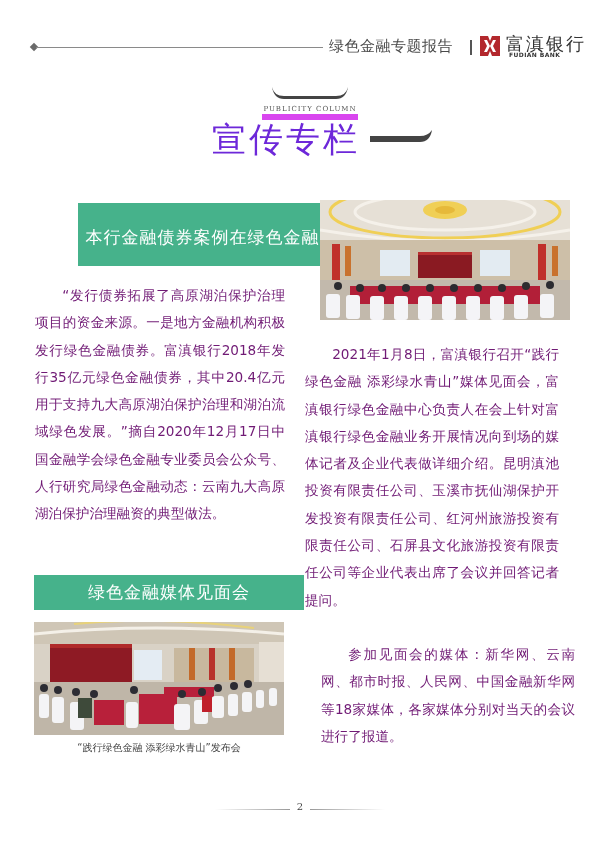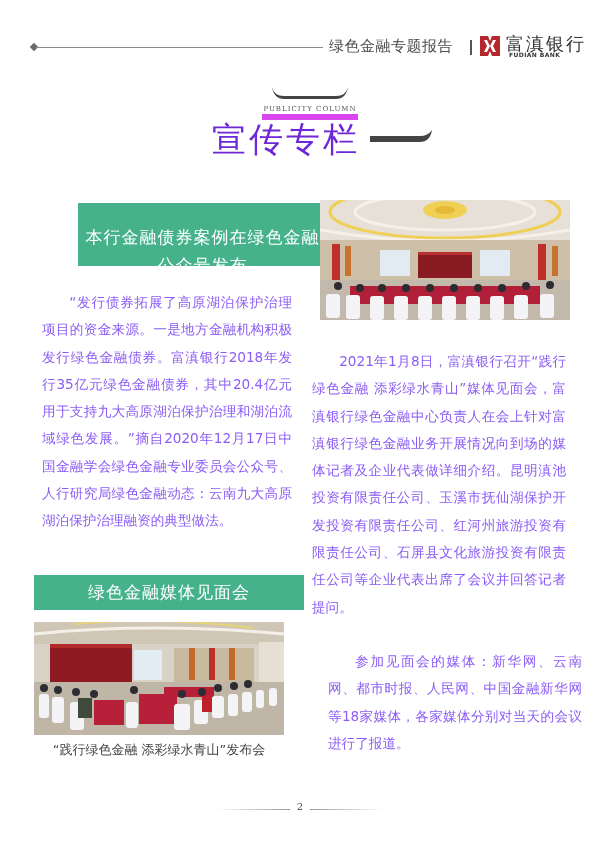--- a/index.html
+++ b/index.html
@@ -53,33 +53,33 @@
     position: absolute; left: 370px; top: 130px; width: 62px; height: 14px;
   }
   
   .green-box {
     position: absolute; background: #46b28b; color: #fff; text-align: center;
     font-size: 17px; line-height: 28px; letter-spacing: 1px;
   }
   .gb1 { left: 34px; top: 203px; width: 249px; height: 63px; padding-top: 20px; box-sizing: border-box; margin-left: 44px; }
   .gb2 { left: 34px; top: 575px; width: 270px; height: 35px; line-height: 35px; }
   .para {
-    position: absolute; font-size: 13.6px; line-height: 27.3px; color: #8b5cf6;
-    text-align: justify; margin: 8px;
+    position: absolute; font-size: 13.6px; line-height: 27.3px; color: #701a75;
+    text-align: justify; margin: 1px;
   }
   .p-left { left: 34px; top: 281px; width: 250px; }
   .indent { text-indent: 2em; }
   .photo {
     position: absolute; overflow: hidden;
   }
   .photo1 { left: 34px; top: 622px; width: 250px; height: 113px; }
   .photo2 { left: 320px; top: 200px; width: 250px; height: 120px; }
   .caption {
     position: absolute; left: 34px; top: 741px; width: 250px; text-align: center;
-    font-size: 13px; color: #444; white-space: nowrap;
+    font-size: 10px; color: #444; white-space: nowrap;
   }
   
   .p-right { left: 304px; top: 340px; width: 254px; }
   
   .ftr-line-l {
     position: absolute; left: 215px; top: 809px; width: 75px; height: 1px;
     background: linear-gradient(to right, rgba(160,160,160,0), #999);
   }
   .ftr-line-r {
     position: absolute; left: 310px; top: 809px; width: 75px; height: 1px;
@@ -109,21 +109,20 @@
   <path d="M2 0 Q4 9 14 9 L66 9 Q76 9 78 0 Q76 12 66 12 L14 12 Q4 12 2 0 Z" fill="#444"></path>
 </svg>
 <div class="ct-en">PUBLICITY COLUMN</div>
 <div class="ct-cn">宣传专栏</div>
 <svg class="ct-dash" viewBox="0 0 62 14">
   <path d="M0 6 L50 6 Q58 6 62 0 Q60 12 50 12 L0 12 Z" fill="#444"></path>
 </svg>
 
 <div class="green-box gb1">
   <div>本行金融债券案例在绿色金融</div>
-  <div>公众号发布</div>
 </div>
 <p class="para p-left indent">“发行债券拓展了高原湖泊保护治理项目的资金来源。一是地方金融机构积极发行绿色金融债券。富滇银行2018年发行35亿元绿色金融债券，其中20.4亿元用于支持九大高原湖泊保护治理和湖泊流域绿色发展。”摘自2020年12月17日中国金融学会绿色金融专业委员会公众号、人行研究局绿色金融动态：云南九大高原湖泊保护治理融资的典型做法。</p>
 
 <div class="green-box gb2">绿色金融媒体见面会</div>
 
 <div class="photo photo1">
   <svg width="250" height="113" viewBox="0 0 250 113">
     <rect width="250" height="113" fill="#d9d2c6"></rect>
     <rect y="0" width="250" height="22" fill="#cfc6b6"></rect>
     <path d="M40 2 Q125 -6 220 6" stroke="#e8d27a" stroke-width="2" fill="none"></path>

